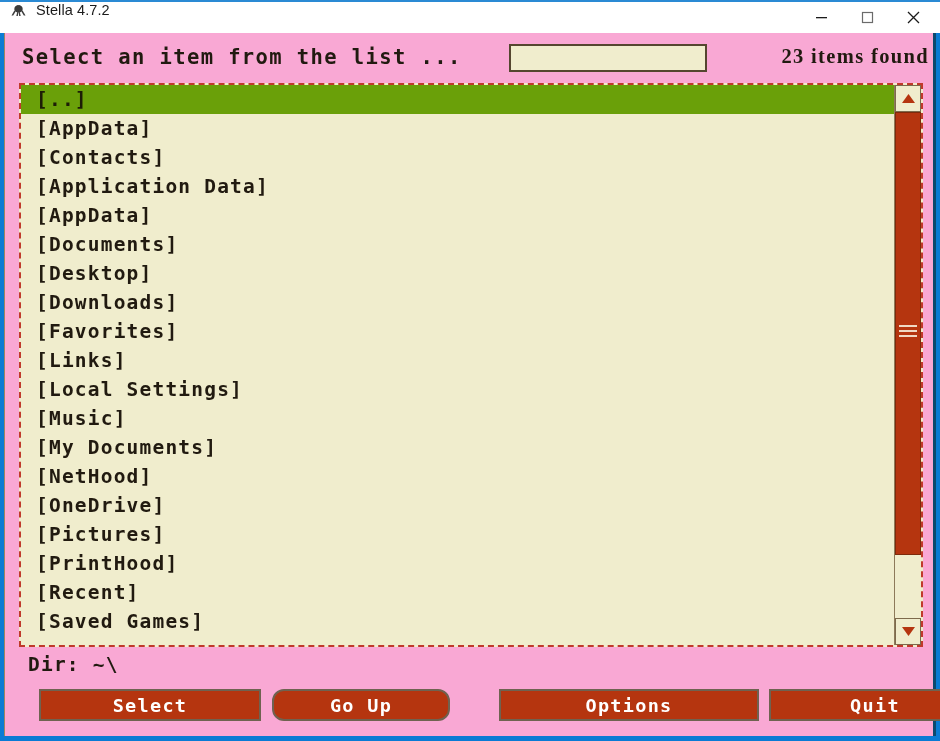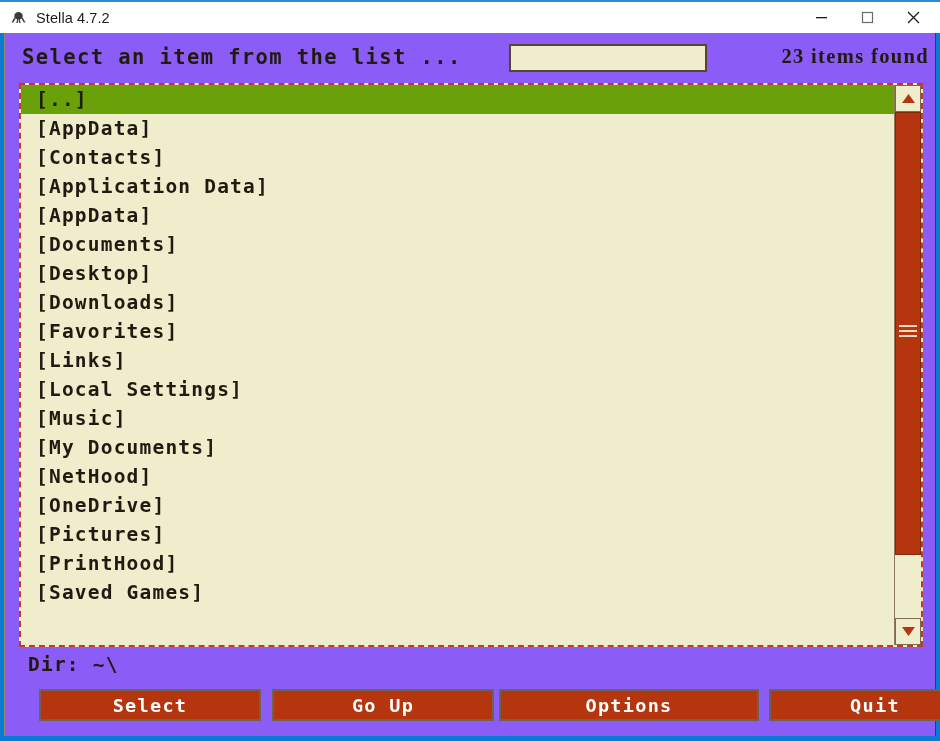--- a/index.html
+++ b/index.html
@@ -26,21 +26,21 @@
   
   #titlebar {
     position: absolute;
     left: 0; top: 0;
     width: 940px;
     height: 33px;
     background: #ffffff;
     border-top: 2px solid #2a8ad4;
     box-sizing: border-box;
     display: flex;
-    align-items: center;
+    align-items: flex-start;
   }
   #app-icon {
     width: 17px;
     height: 17px;
     margin-left: 10px;
     margin-right: 9px;
     flex: none;
     position: relative;
   }
   #title-text {
@@ -68,24 +68,24 @@
   }
   .winbtn svg { display: block; }
 
   
   #client {
     position: absolute;
     left: 4px;
     top: 33px;
     width: 932px;
     height: 703px;
-    background: #8b5cf6;
+    background: #f9a8d4;
     box-sizing: border-box;
     border-left: 1px solid #9c8562;
-    border-right: 1px solid #0c4a6e;
+    border-right: 3px solid #0c4a6e;
   }
 
   
   #header {
     position: absolute;
     left: 0; top: 0;
     width: 932px;
     height: 50px;
   }
   #header-title {
@@ -238,21 +238,21 @@
     font-weight: bold;
     letter-spacing: 1.3px;
     display: flex;
     align-items: center;
     justify-content: center;
     padding: 0;
     cursor: pointer;
     margin-left: 20px;
   }
   #btn-select  { left: 14px;  width: 222px; }
-  #btn-goup    { left: 247px; width: 222px; }
+  #btn-goup    { left: 247px; width: 178px; border-radius: 12px; }
   #btn-options { left: 474px; width: 260px; }
   #btn-quit    { left: 744px; width: 212px; }
 </style>
 </head>
 <body>
 
 <div id="window">
 
   <div id="titlebar">
     <div id="app-icon">
@@ -306,20 +306,21 @@
           <div class="list-row"><span>[Downloads]</span></div>
           <div class="list-row"><span>[Favorites]</span></div>
           <div class="list-row"><span>[Links]</span></div>
           <div class="list-row"><span>[Local Settings]</span></div>
           <div class="list-row"><span>[Music]</span></div>
           <div class="list-row"><span>[My Documents]</span></div>
           <div class="list-row"><span>[NetHood]</span></div>
           <div class="list-row"><span>[OneDrive]</span></div>
           <div class="list-row"><span>[Pictures]</span></div>
           <div class="list-row"><span>[PrintHood]</span></div>
+          <div class="list-row"><span>[Recent]</span></div>
           <div class="list-row"><span>[Saved Games]</span></div>
         </div>
 
       <div id="scrollbar">
         <div class="sb-arrow" id="sb-up">
           <svg width="15" height="11" viewBox="0 0 15 11">
             <path d="M7.5 1 L14 10 L1 10 Z" fill="#b5350f"></path>
           </svg>
         </div>
         <div id="sb-thumb">

